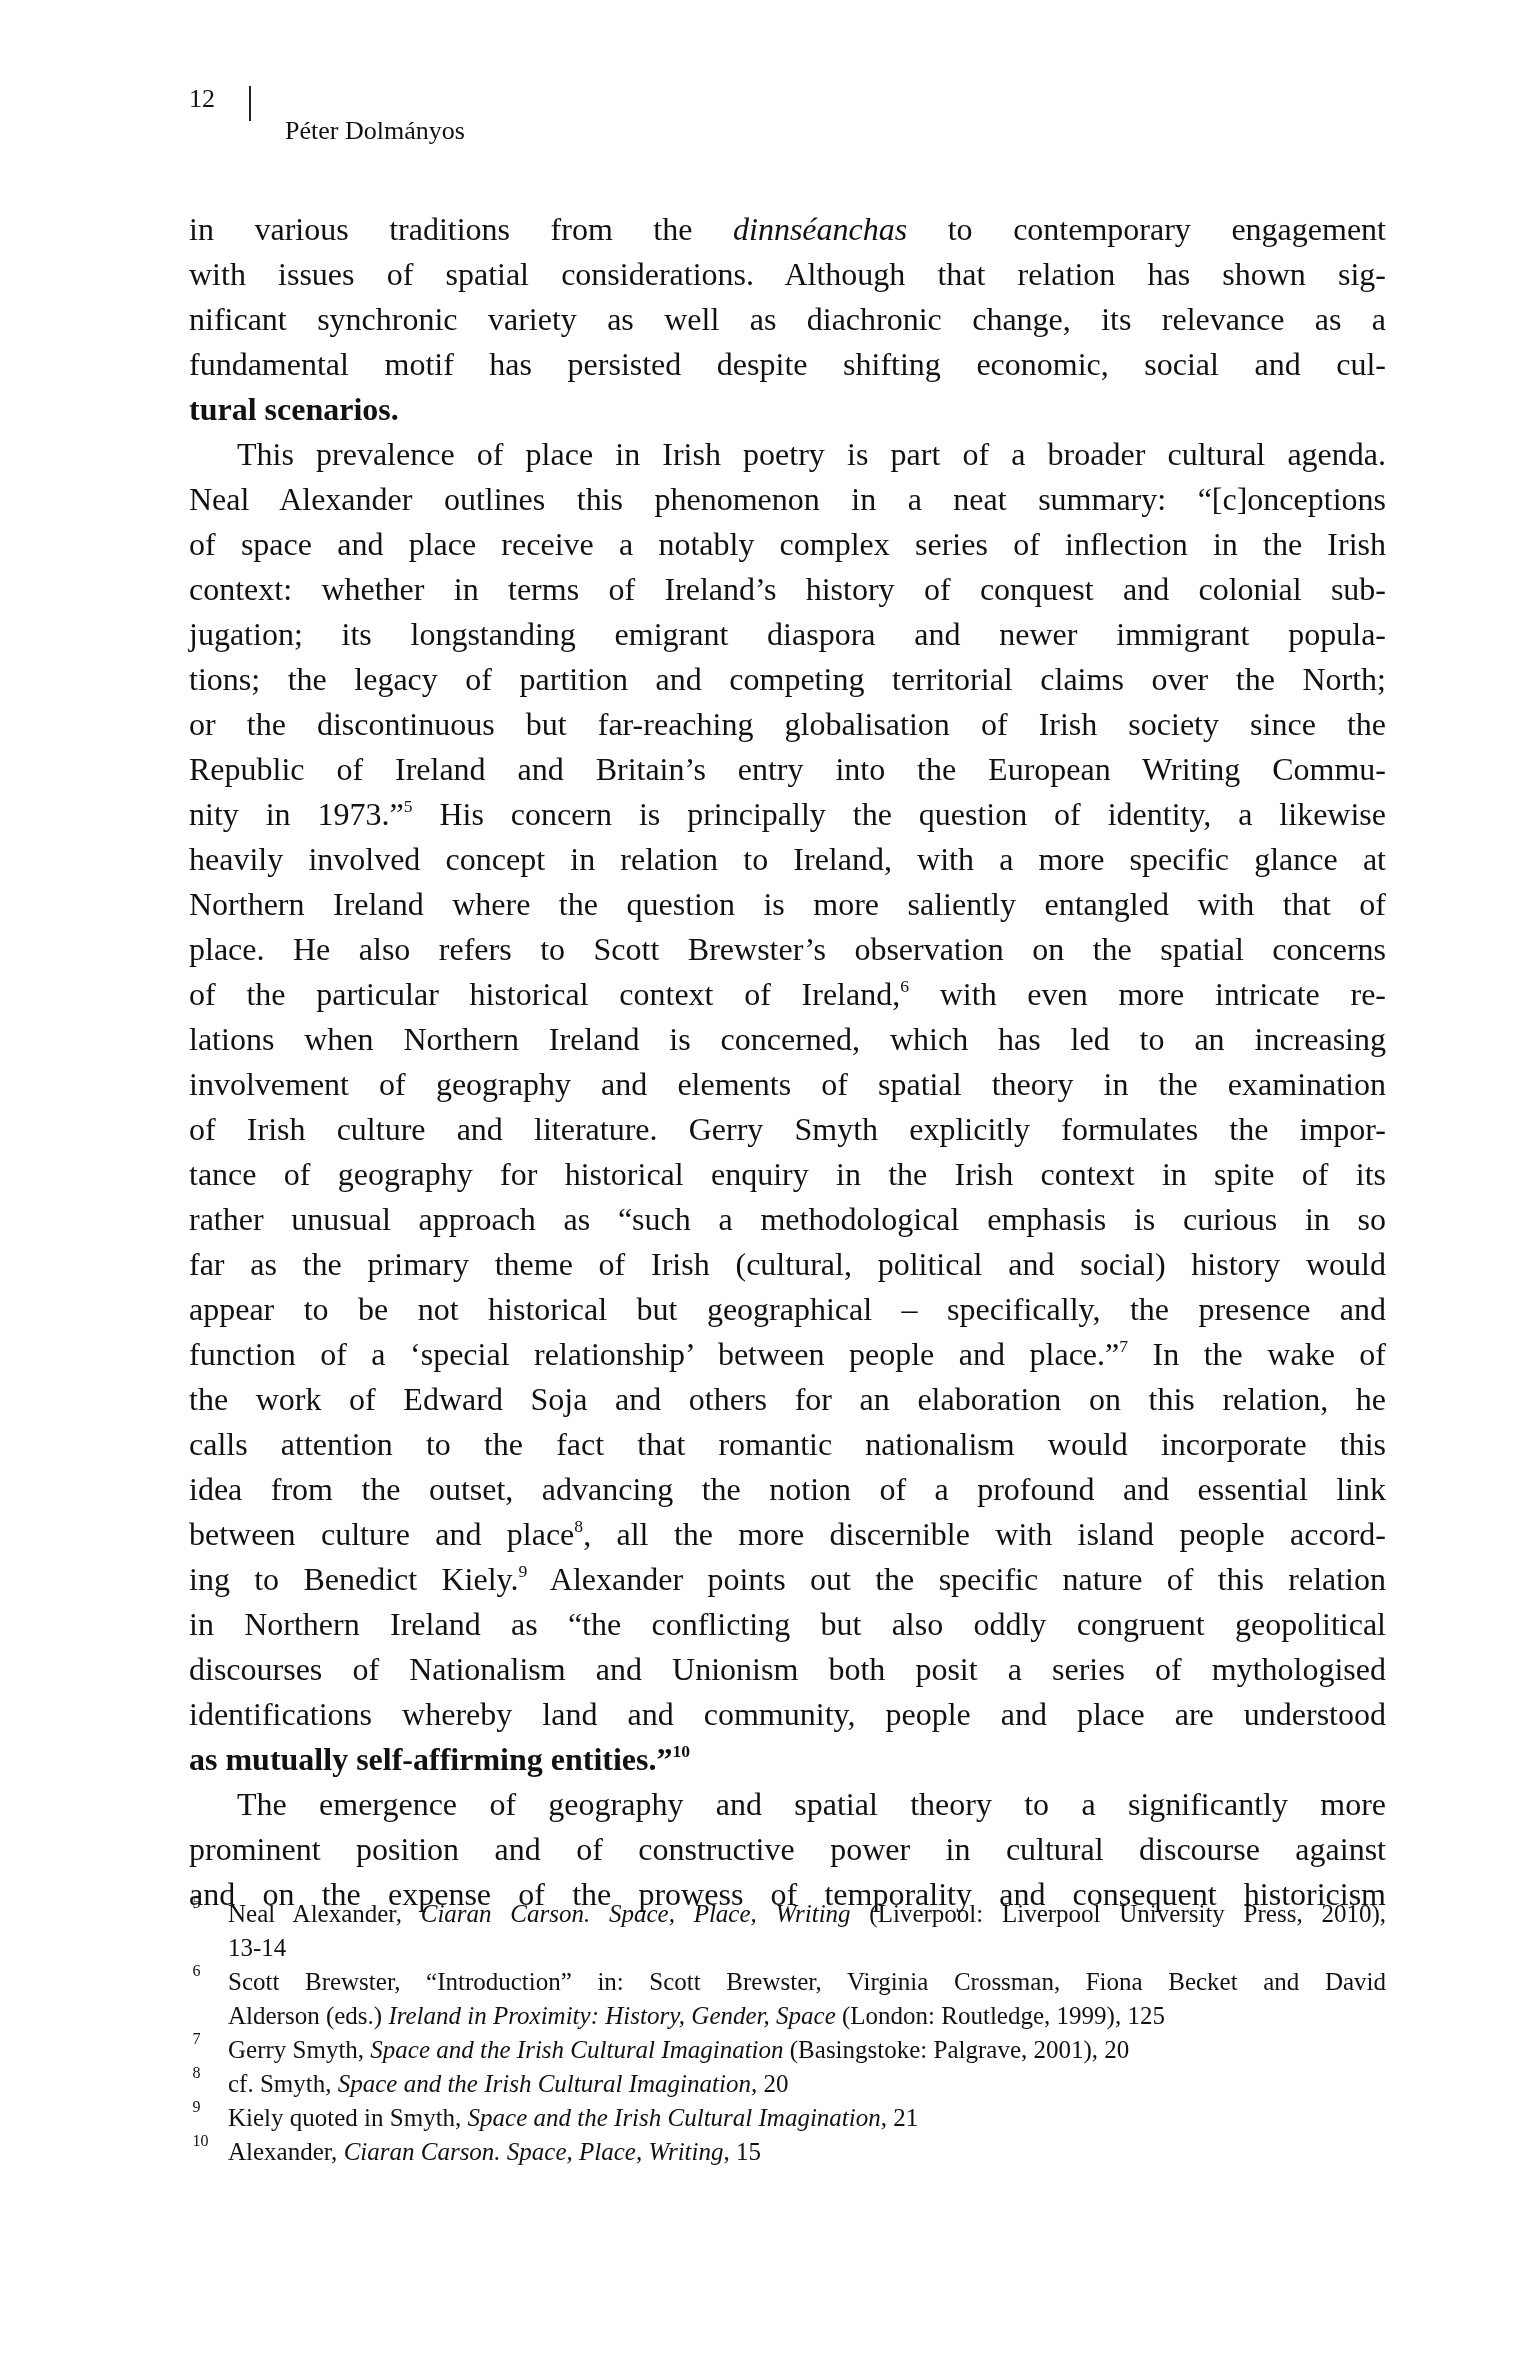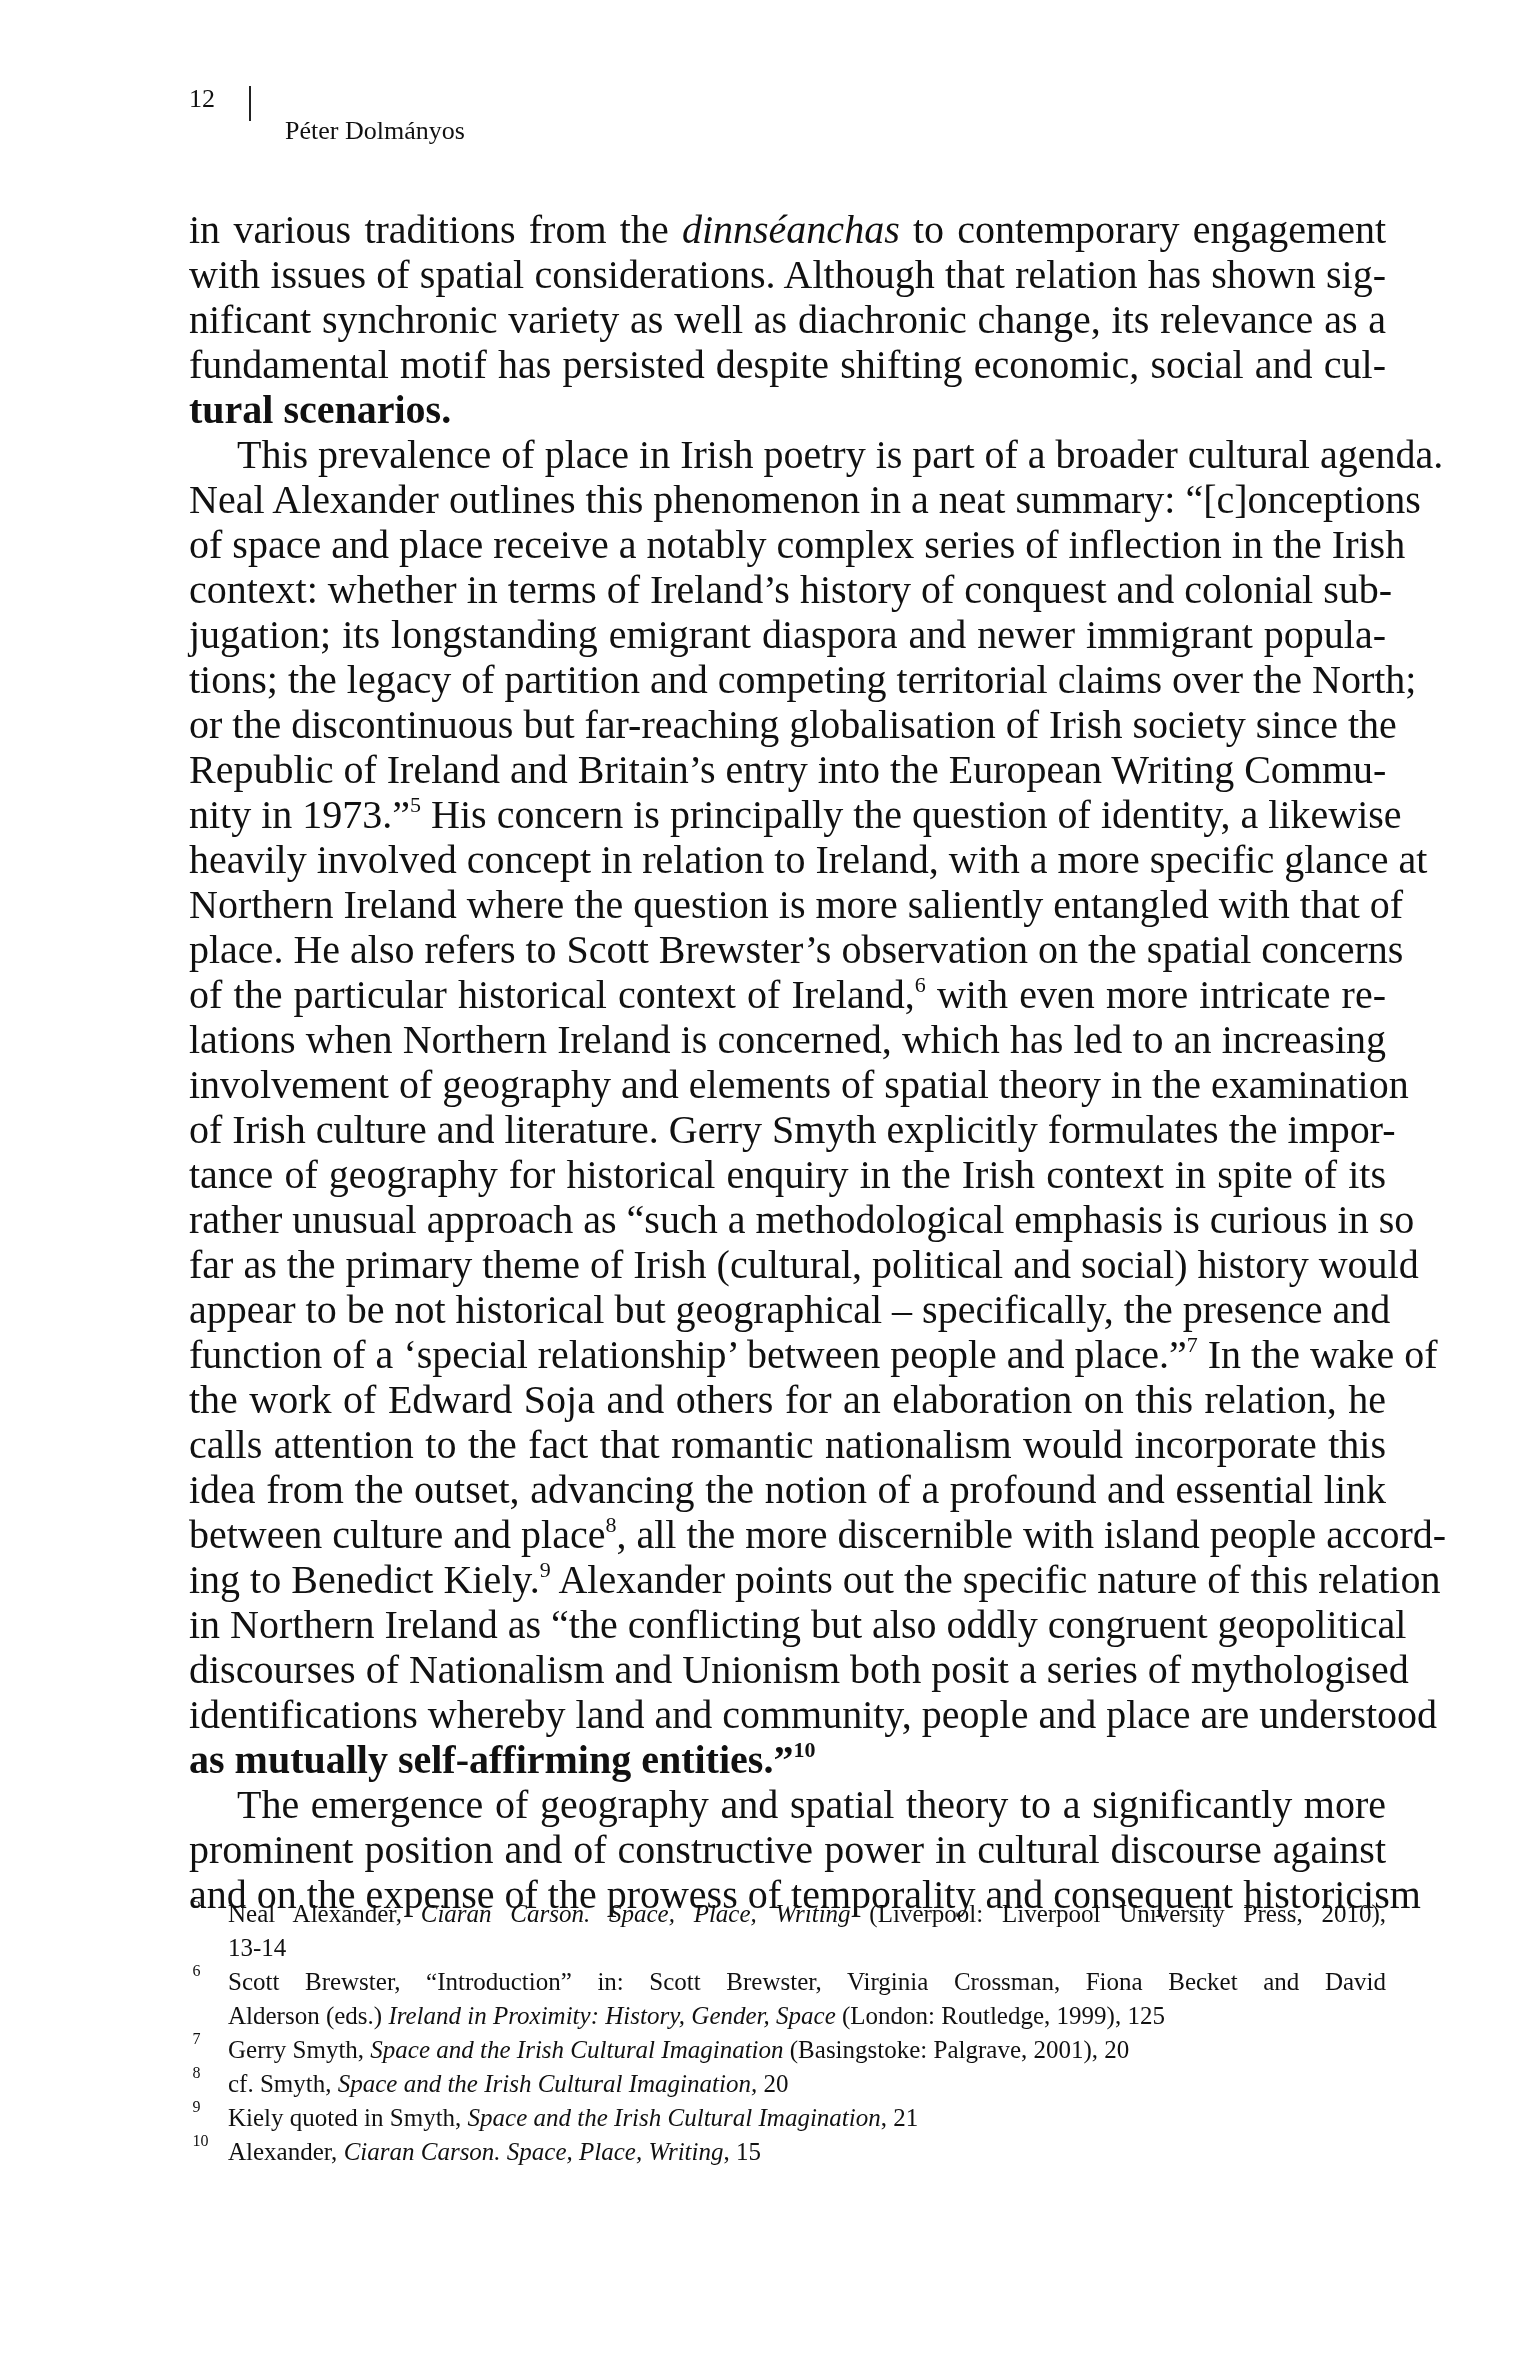--- a/index.html
+++ b/index.html
@@ -5,21 +5,21 @@
   html, body { margin: 0; padding: 0; background: #ffffff; }
   body { width: 1536px; height: 2377px; position: relative; overflow: hidden; color: #111111;
          font-family: "DejaVu Serif", "Liberation Serif", serif; }
   .header { position: absolute; left: 189px; top: 84px; height: 42px; font-size: 26px;
             font-family: "Liberation Serif", serif; white-space: nowrap; }
   .header .pg { position: absolute; left: 0; top: 0; }
   .header .sep { position: absolute; left: 60px; top: 1.7px; width: 1.7px; height: 35px; background: #222; }
   .header .author { position: absolute; left: 96px; top: 0; margin-top: 32px; }
 
   .body { position: absolute; left: 189px; top: 207px; width: 1197px;
-          font-family: "Liberation Serif", serif; font-size: 40px; }
+          font-family: "Liberation Serif", serif; font-size: 32px; }
   .line { height: 45px; line-height: 45px; white-space: nowrap; text-align: justify;
           text-align-last: justify; overflow: visible; }
   .line.last { text-align-last: left; font-weight: bold; }
   .line.indent { padding-left: 48px; }
   sup { font-size: 0.55em; line-height: 0; vertical-align: 0.75em; }
   i { font-style: italic; }
 
   .notes { position: absolute; left: 189px; top: 1897px; width: 1197px;
            font-family: "Liberation Serif", serif; font-size: 25px; }
   .note { position: relative; padding-left: 39px; }

